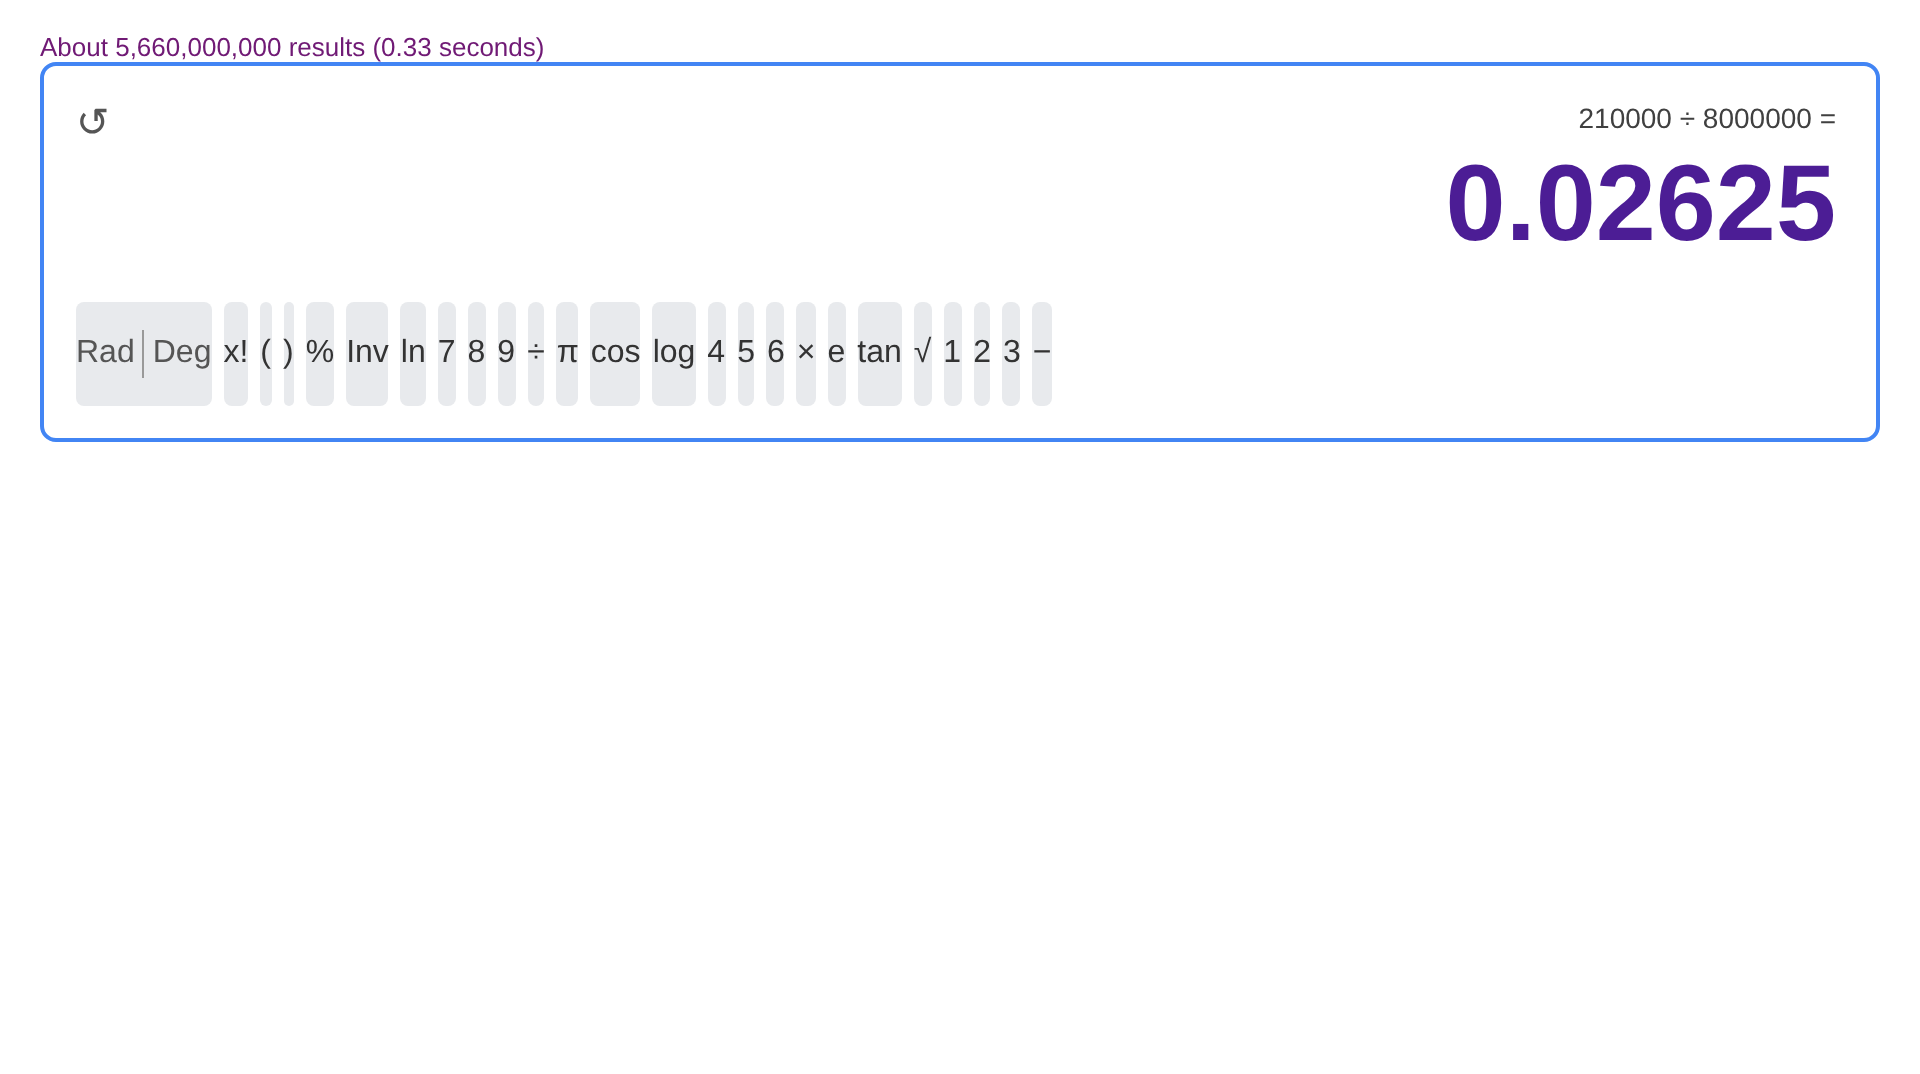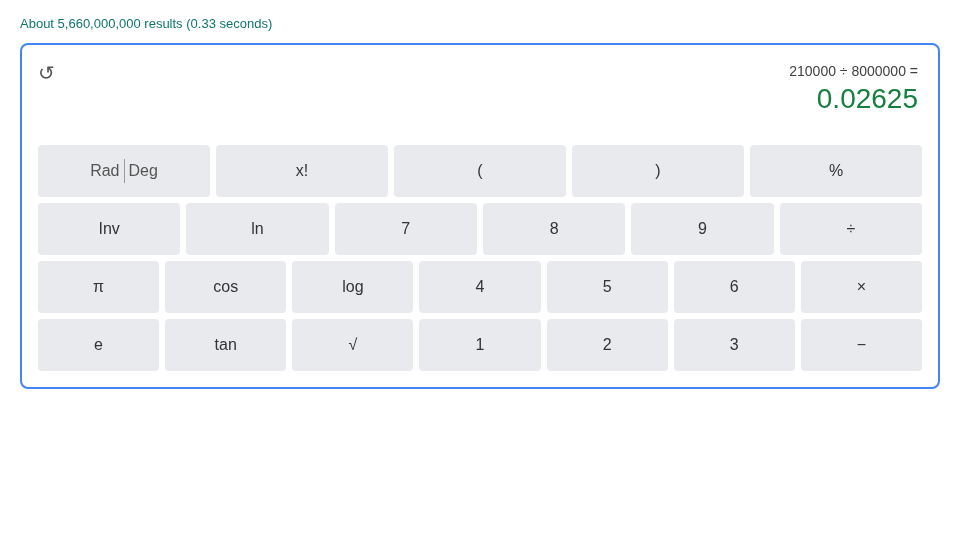--- a/index.html
+++ b/index.html
@@ -9,22 +9,21 @@
       display: flex;
       flex-direction: column;
       align-items: flex-start;
       padding: 16px 20px;
       width: 960px;
       min-height: 537px;
     }
 
     #results-text {
       font-size: 13px;
-      color: #0f766e;
-      margin-bottom: 12px;
+      color: #701a75;
     }
 
     #calculator {
       width: 920px;
       border: 2px solid #4285f4;
       border-radius: 8px;
       padding: 12px 16px 16px 16px;
       background: #fff;
     }
 
@@ -46,28 +45,28 @@
       cursor: pointer;
     }
 
     #expression {
       font-size: 14px;
       color: #404040;
       margin-bottom: 4px;
     }
 
     #result {
-      font-size: 28px;
-      color: #15803d;
-      font-weight: 400;
+      font-size: 54px;
+      color: #4c1d95;
+      font-weight: 700;
     }
 
     #buttons {
       display: flex;
-      flex-direction: column;
+      flex-direction: row;
       gap: 6px;
       margin-top: 8px;
     }
 
     .btn-row {
       display: flex;
       gap: 6px;
     }
 
     .btn {

